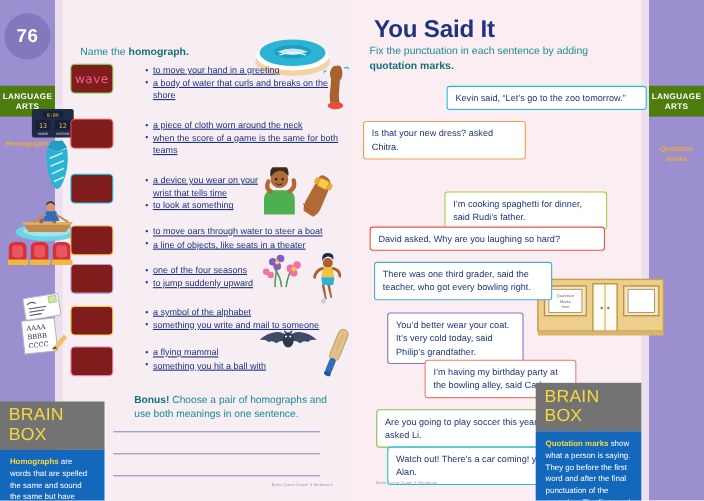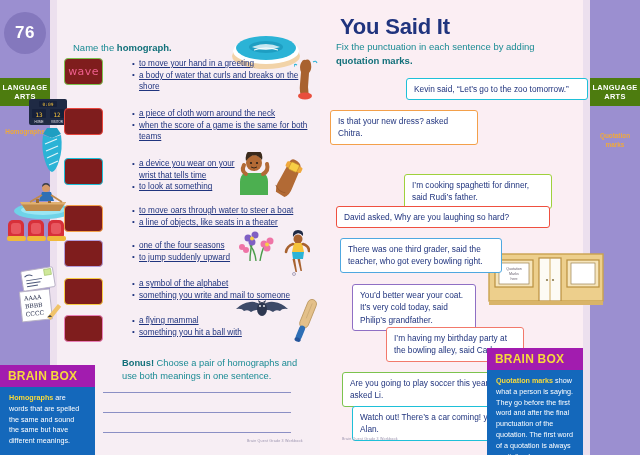--- a/index.html
+++ b/index.html
@@ -126,23 +126,23 @@
   }
   .bonus b { color: #12707a; font-weight: bold; }
   .writeline {
     position: absolute; left: 103px;
     width: 188px; height: 1.4px; background: #8b8fc4;
   }
 
   
   .brainbox { position: absolute; }
   .brainbox .bb-head {
-    background: #a21caf;
+    background: #737373;
     color: #f6d93c;
-    font-size: 12px; font-weight: bold;
+    font-size: 16px; font-weight: normal;
     letter-spacing: .2px;
     padding: 4px 8px 4px;
   }
   .brainbox .bb-body {
     background: #1468bb;
     color: #ffffff;
     font-size: 7.2px; line-height: 1.5;
     padding: 6px 9px 8px;
   }
   .brainbox .bb-body b { color: #f6d93c; font-weight: bold; margin-top: 12px; }

